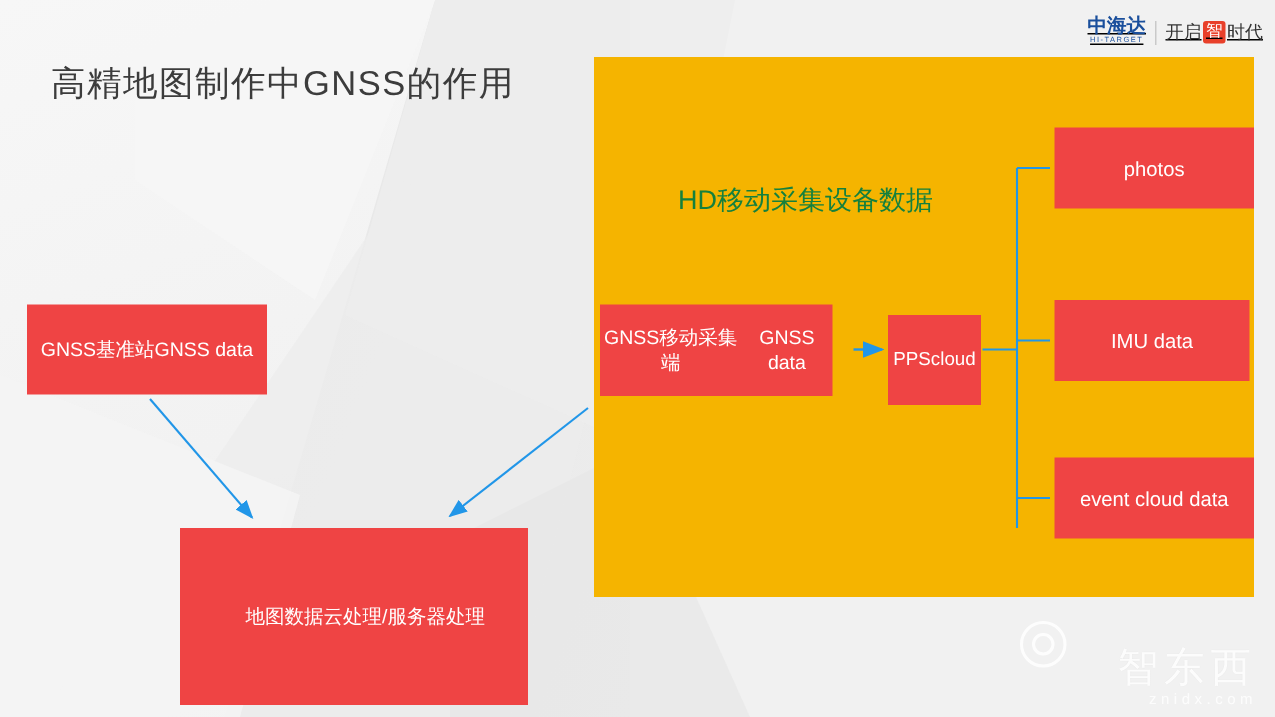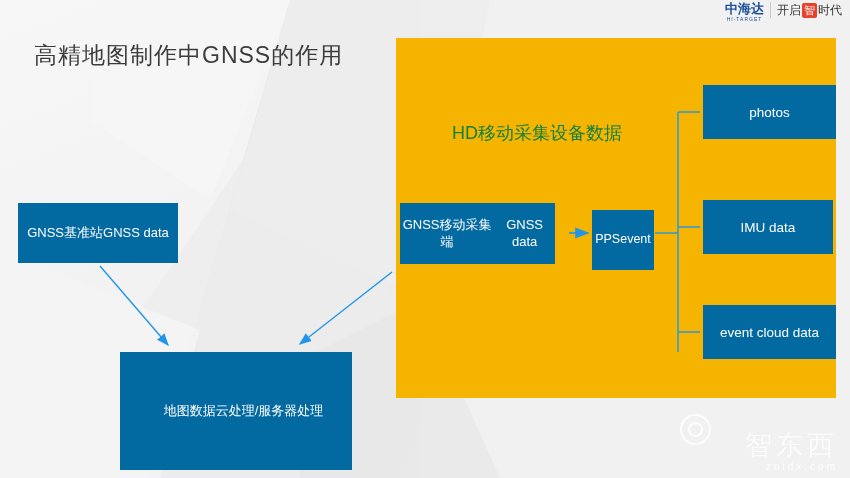--- a/index.html
+++ b/index.html
@@ -64,23 +64,24 @@
     clip-path: polygon(0 0, 200px 0, 120px 200px, 0 120px);
     opacity: .9;
   }
 
   
   .logo-bar {
     position: absolute;
     right: 0px; top: 0px;
     height: 28px;
     display: flex;
-    align-items: flex-start;
+    align-items: flex-end;
     gap: 6px;
     padding: 2px 8px 0 10px;
+    text-decoration: underline;
   }
   .logo-main {
     display: flex;
     flex-direction: column;
     align-items: center;
     line-height: 1;
   }
   .logo-main-cn {
     font-size: 13px;
     font-weight: bold;
@@ -130,21 +131,21 @@
   .box {
     position: absolute;
     box-sizing: border-box;
     display: flex;
     align-items: center;
     justify-content: center;
     text-align: center;
     color: #ffffff;
   }
   .blue {
-    background: #0369a1;
+    background: #ef4444;
   }
   .orange-panel {
     position: absolute;
     background: #f5b400;
     box-sizing: border-box;
   }
 
   .box-lines {
     display: flex;
     flex-direction: row;
@@ -311,21 +312,21 @@
   <div class="box blue" id="box-mobile">
     <div class="box-lines">
       <span>GNSS移动采集端</span>
       <span>GNSS data</span>
     </div>
   </div>
 
   <div class="box blue" id="box-pps">
     <div class="box-lines">
       <span>PPS</span>
-      <span>event</span>
+      <span>cloud</span>
     </div>
   </div>
 
   <div class="box blue" id="box-photos">
     <span>photos</span>
   </div>
 
   <div class="box blue" id="box-imu">
     <span>IMU data</span>
   </div>

